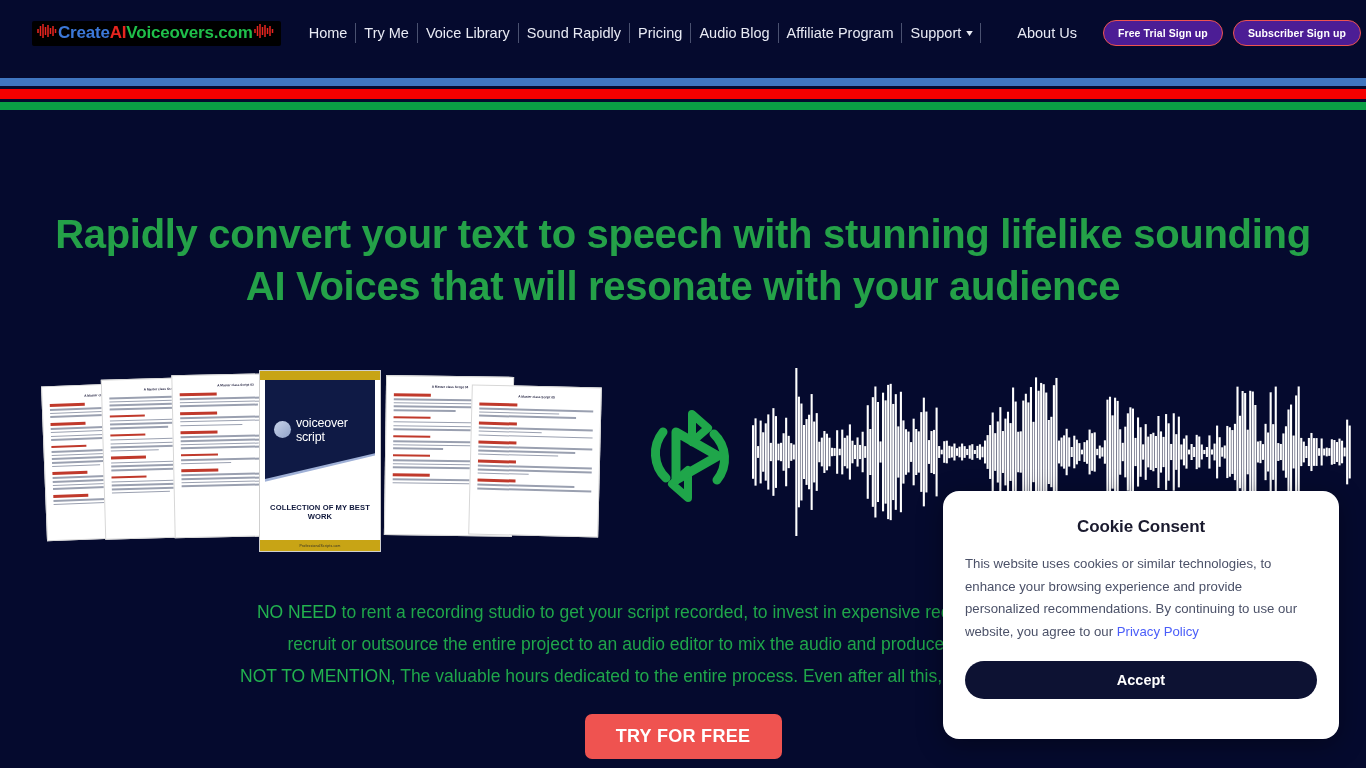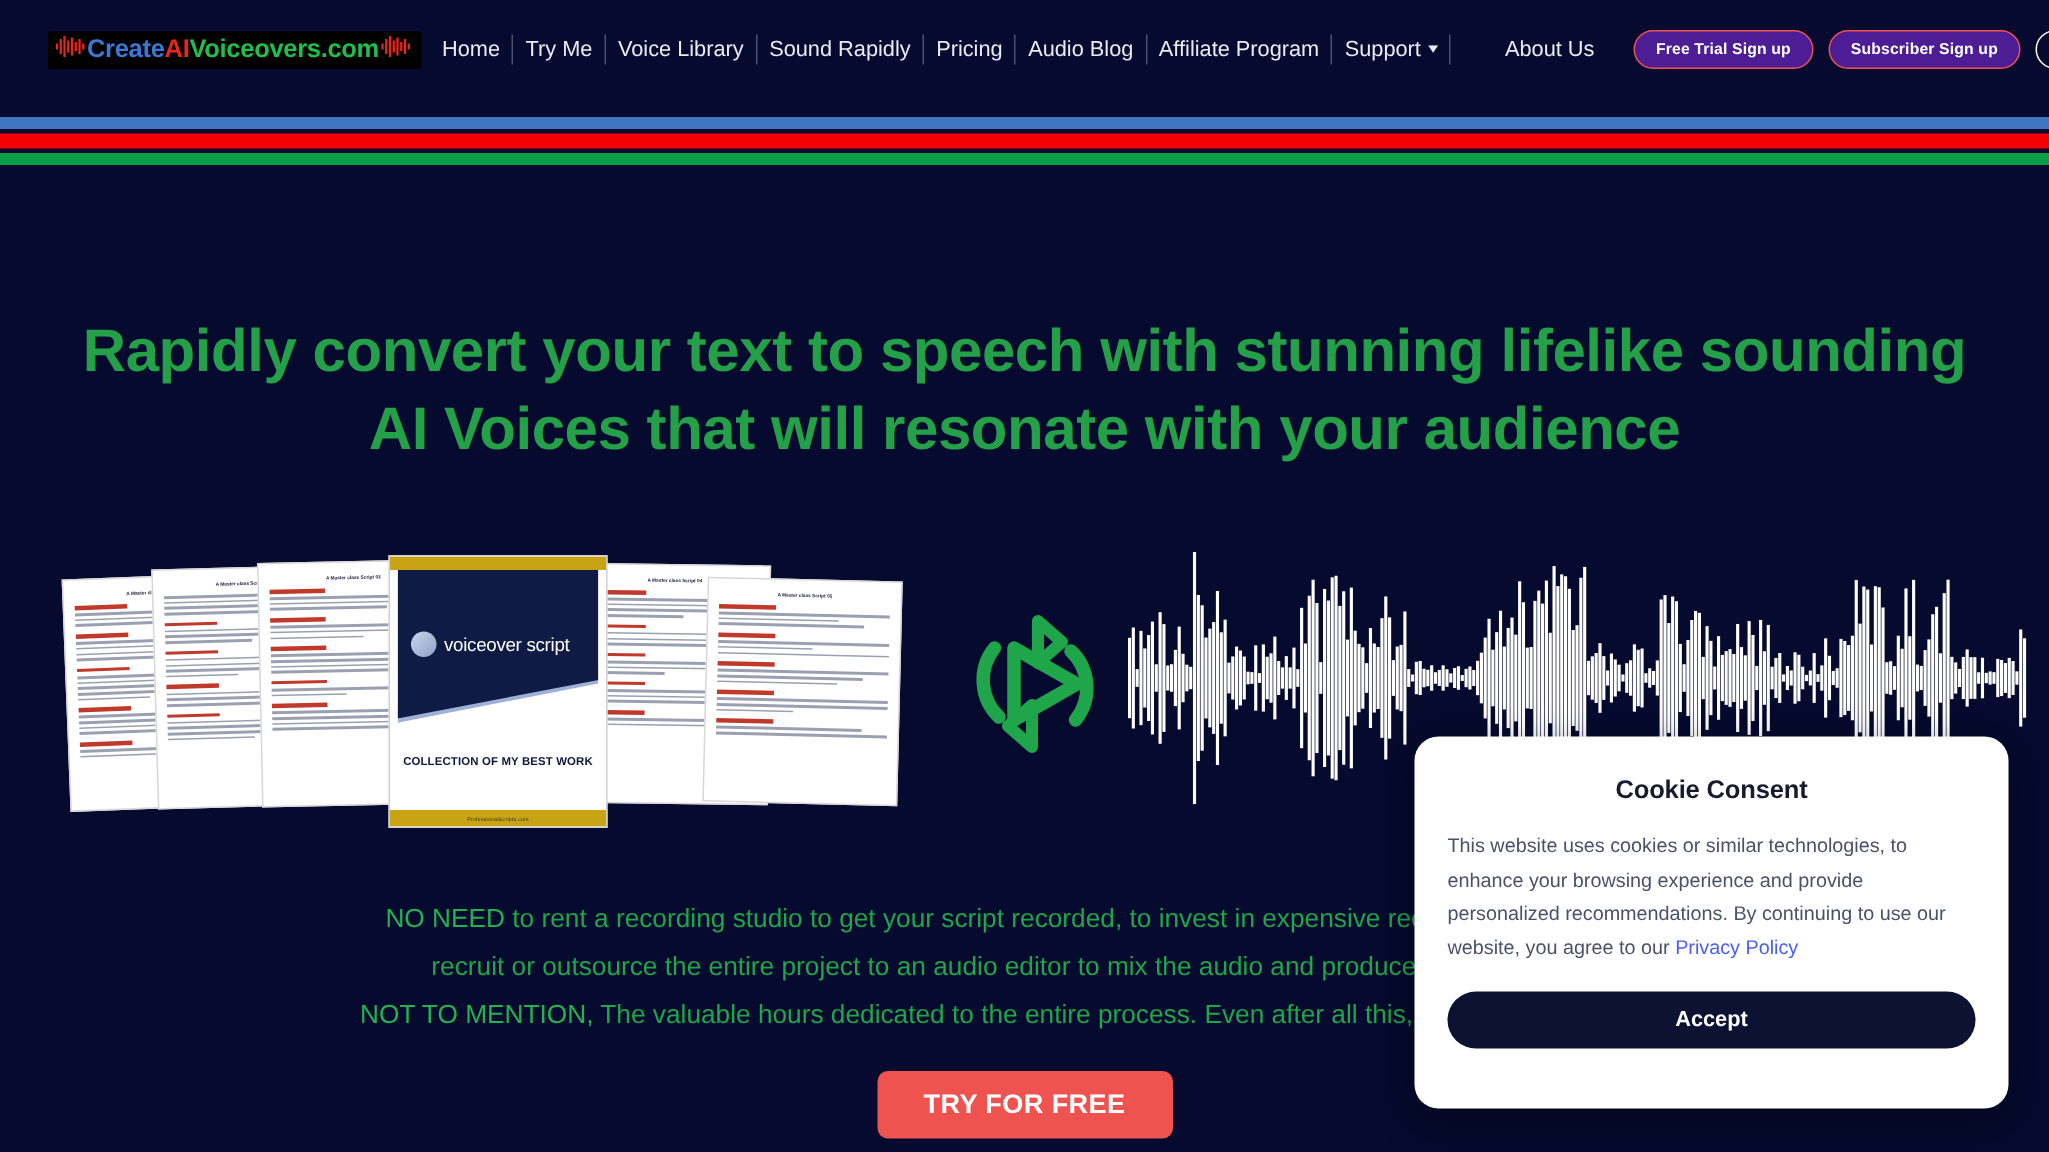--- a/index.html
+++ b/index.html
@@ -19,21 +19,21 @@
     height: 66px;
     background: #050a2e;
     display: flex;
     align-items: center;
     padding: 0 20px;
   }
   .logo-wrap {
     display: flex;
     align-items: center;
     margin-left: 12px;
-    margin-right: 6px;
+    margin-right: 20px;
     background: #000000;
     padding: 2px 6px 2px 4px;
     border-radius: 2px;
     height: 25px;
   }
   .logo-text {
     font-size: 17px;
     font-weight: bold;
     letter-spacing: -0.2px;
     white-space: nowrap;
@@ -175,21 +175,21 @@
   .doc1 { left: 4px;   top: 18px;  width: 122px; height: 155px; transform: rotate(-2.2deg); }
   .doc2 { left: 63px;  top: 12px;  width: 122px; height: 160px; transform: rotate(-1.6deg); }
   .doc3 { left: 133px; top: 8px;   width: 128px; height: 163px; transform: rotate(-1.2deg); }
   .doc5 { left: 345px; top: 10px;  width: 128px; height: 160px; transform: rotate(0.8deg); }
   .doc6 { left: 430px; top: 20px;  width: 130px; height: 150px; transform: rotate(1.4deg); }
 
   
   .cover {
     position: absolute;
     left: 219px; top: 4px;
-    width: 146px; height: 182px;
+    width: 122px; height: 182px;
     background: #ffffff;
     border: 1px solid #cfcfcf;
     overflow: hidden;
   }
   .cover-bar-top { height: 9px; background: #c8a415; }
   .cover-bar-bot { position: absolute; bottom: 0; left: 0; right: 0; height: 11px; background: #c8a415;
                    display:flex; align-items:center; justify-content:center; }
   .cover-bar-bot span { font-size: 3.4px; color: #2a2a2a; letter-spacing: .2px; }
   .cover-inner { position: absolute; left: 5px; right: 5px; top: 9px; bottom: 11px; background: #ffffff; overflow: hidden; }
   .cover-navy {

